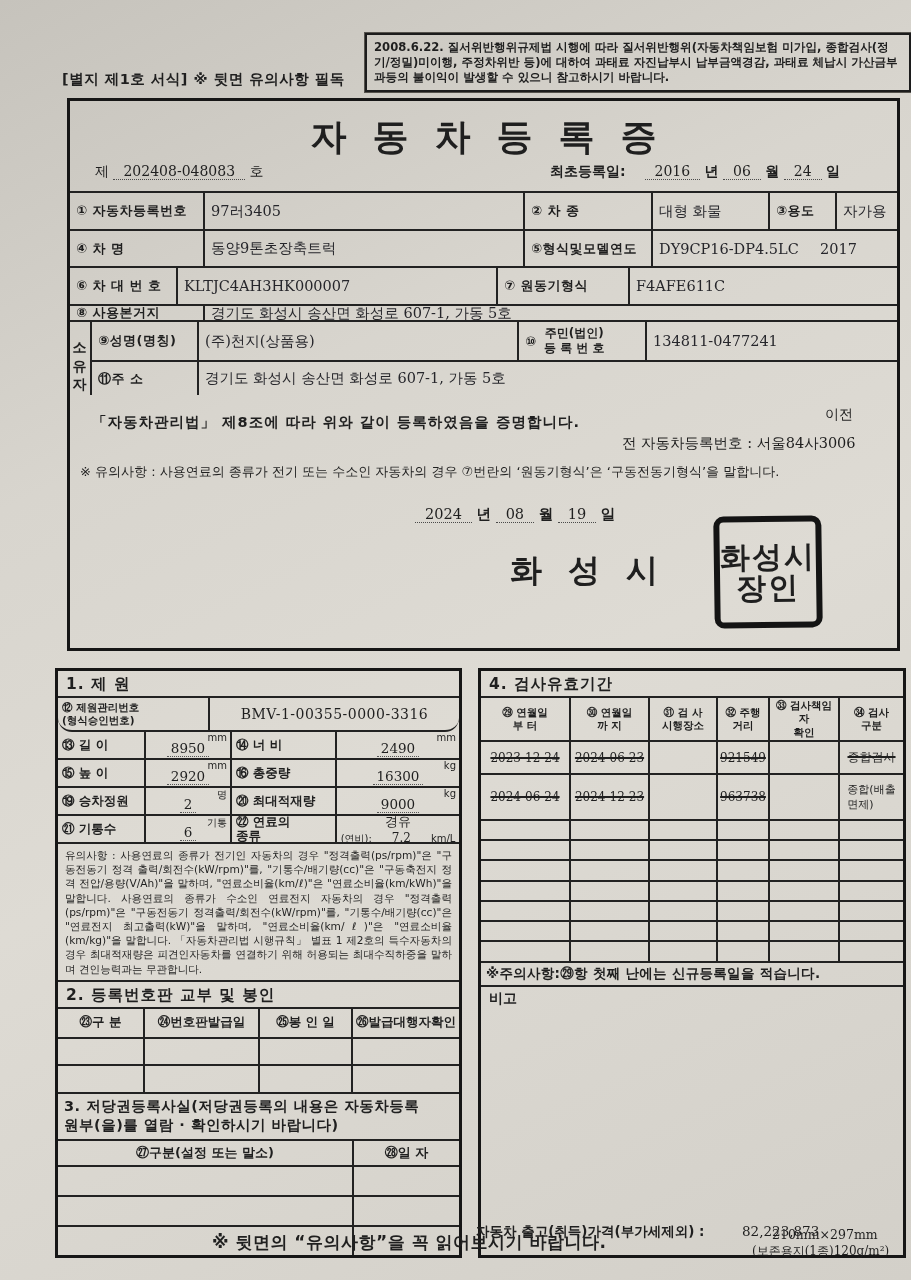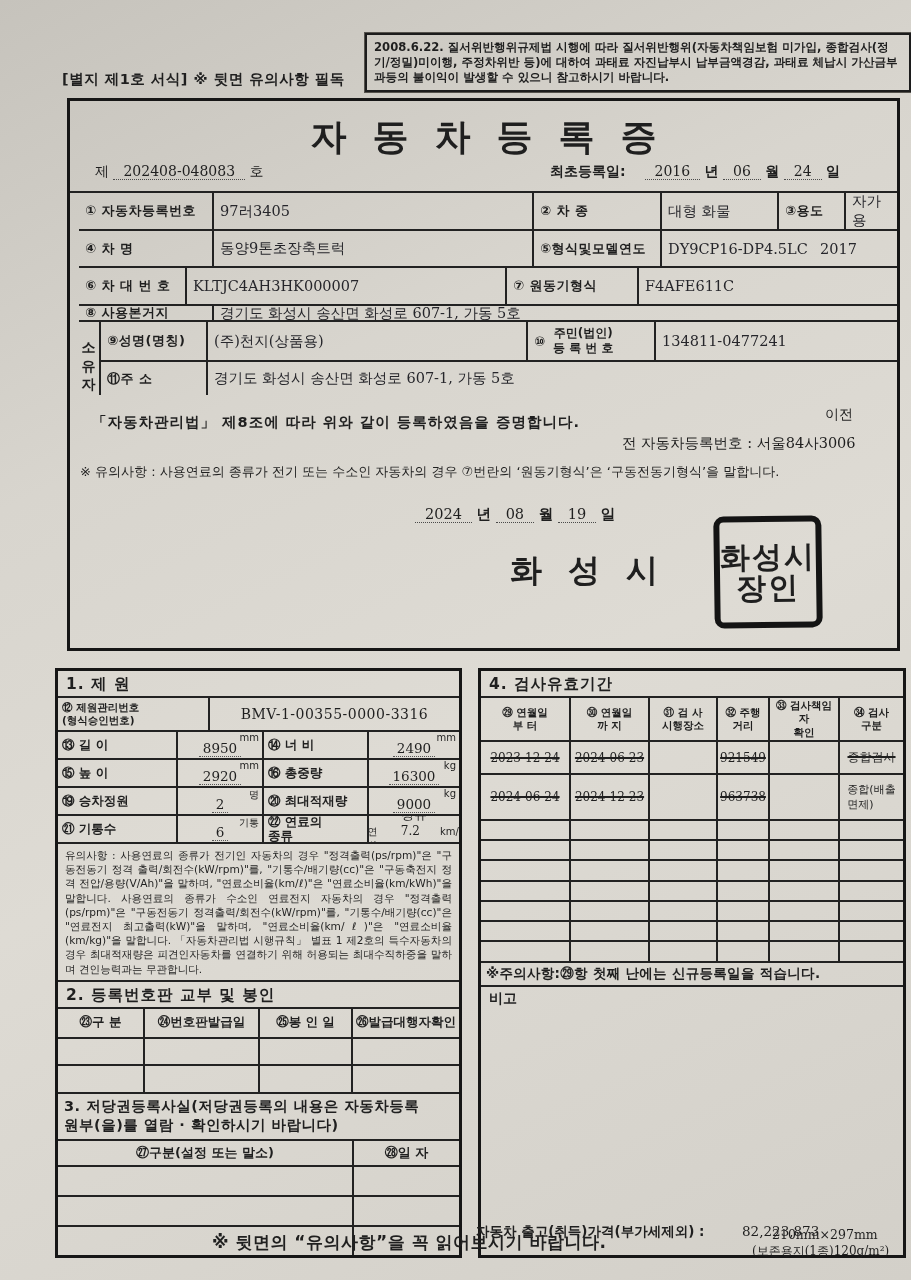--- a/index.html
+++ b/index.html
@@ -18,21 +18,21 @@
   
   .main-box{left:67px;top:98px;width:833px;height:553px;border:3px solid #161616;box-sizing:border-box;}
   .title{position:absolute;top:12px;left:0;width:100%;text-align:center;font-size:36px;font-weight:bold;
     letter-spacing:26px;text-indent:26px;font-family:"DejaVu Serif","Liberation Serif",serif;}
   .doc-row{position:absolute;top:62px;left:0;width:100%;height:28px;font-size:14px;}
   .doc-no-wrap{position:absolute;left:25px;top:0;}
   .firstreg-wrap{position:absolute;left:480px;top:0;}
   .num-u{border-bottom:1px dotted #4a4a4a;padding:0 10px;font-family:"DejaVu Serif","Liberation Serif",serif;}
   .gap{display:inline-block;width:10px;}
   
-  .cert-table{position:absolute;top:90px;left:0;width:100%;border-top:2px solid #222;box-sizing:border-box;padding-left:9px;}
+  .cert-table{position:absolute;top:90px;left:0;width:100%;border-top:2px solid #222;box-sizing:border-box;}
   .r{display:flex;border-bottom:2px solid #222;box-sizing:border-box;}
   .c{display:flex;align-items:center;box-sizing:border-box;padding:2px 6px;overflow:hidden;}
   .c + .c{border-left:2px solid #222;}
   .lab{font-weight:bold;font-size:13px;letter-spacing:.5px;}
   .val{font-family:"DejaVu Serif","Liberation Serif",serif;font-size:14.5px;color:#26262b;}
   .own-strip{writing-mode:vertical-rl;text-orientation:upright;justify-content:center;
     font-weight:bold;font-size:14px;letter-spacing:4px;padding:2px 1px;}
   .owner-sub{flex:1;display:flex;flex-direction:column;}
   .owner-sub .r:last-child{border-bottom:none;}
   .circ10{font-weight:bold;font-size:13px;margin-right:8px;}
@@ -49,30 +49,30 @@
     display:flex;align-items:center;justify-content:center;text-align:center;
     font-weight:900;font-size:30px;line-height:1.05;letter-spacing:2px;transform:rotate(-.8deg);
     font-family:"DejaVu Serif","Liberation Serif",serif;}
   
   .lower{box-sizing:border-box;border:3px solid #161616;display:flex;flex-direction:column;}
   .left-box{left:55px;top:668px;width:407px;height:590px;}
   .right-box{left:478px;top:668px;width:428px;height:590px;}
   .sec-title{font-weight:bold;font-size:15.5px;padding:3px 8px 1px 8px;letter-spacing:1px;box-sizing:border-box;}
   .bb{border-bottom:2px solid #222;}
   .bt{border-top:2px solid #222;}
-  .mgmt-row{display:flex;height:34px;border-bottom:2px solid #222;box-sizing:border-box;}
+  .mgmt-row{display:flex;height:34px;border-bottom:2px solid #222;box-sizing:border-box;border-radius:14px;}
   .mgmt-lab{width:150px;font-weight:bold;font-size:10.5px;line-height:1.2;display:flex;align-items:center;
     padding-left:4px;box-sizing:border-box;}
   .mgmt-val{flex:1;border-left:2px solid #222;display:flex;align-items:center;justify-content:center;
     font-size:14px;letter-spacing:.5px;}
   .spec-row{display:flex;height:28px;border-bottom:2px solid #222;box-sizing:border-box;}
   .spec-row:last-child{height:34px;}
   .sc{box-sizing:border-box;display:flex;align-items:center;padding:1px 4px;overflow:hidden;}
   .sc + .sc{border-left:2px solid #222;}
-  .sl1{width:118px;font-weight:bold;font-size:12.5px;}
+  .sl1{width:86px;font-weight:bold;font-size:12.5px;}
   .sv1{width:86px;position:relative;justify-content:center;}
   .sl2{width:105px;font-weight:bold;font-size:12.5px;line-height:1.1;}
   .sv2{flex:1;position:relative;justify-content:center;}
   .unit{position:absolute;top:0;right:3px;font-size:10px;}
   .specnum{font-family:"DejaVu Serif","Liberation Serif",serif;font-size:13.5px;margin-top:6px;
     border-bottom:1px dotted #555;padding:0 4px;}
   .fuelcell{flex-direction:column;justify-content:center;padding:0 2px;}
   .fuelmain{font-size:13px;font-family:"DejaVu Serif","Liberation Serif",serif;}
   .fuelsub{font-size:10px;display:flex;gap:20px;align-items:baseline;}
   .spec-note{flex:1;font-size:10.6px;line-height:1.34;padding:4px 7px;text-align:justify;box-sizing:border-box;}

